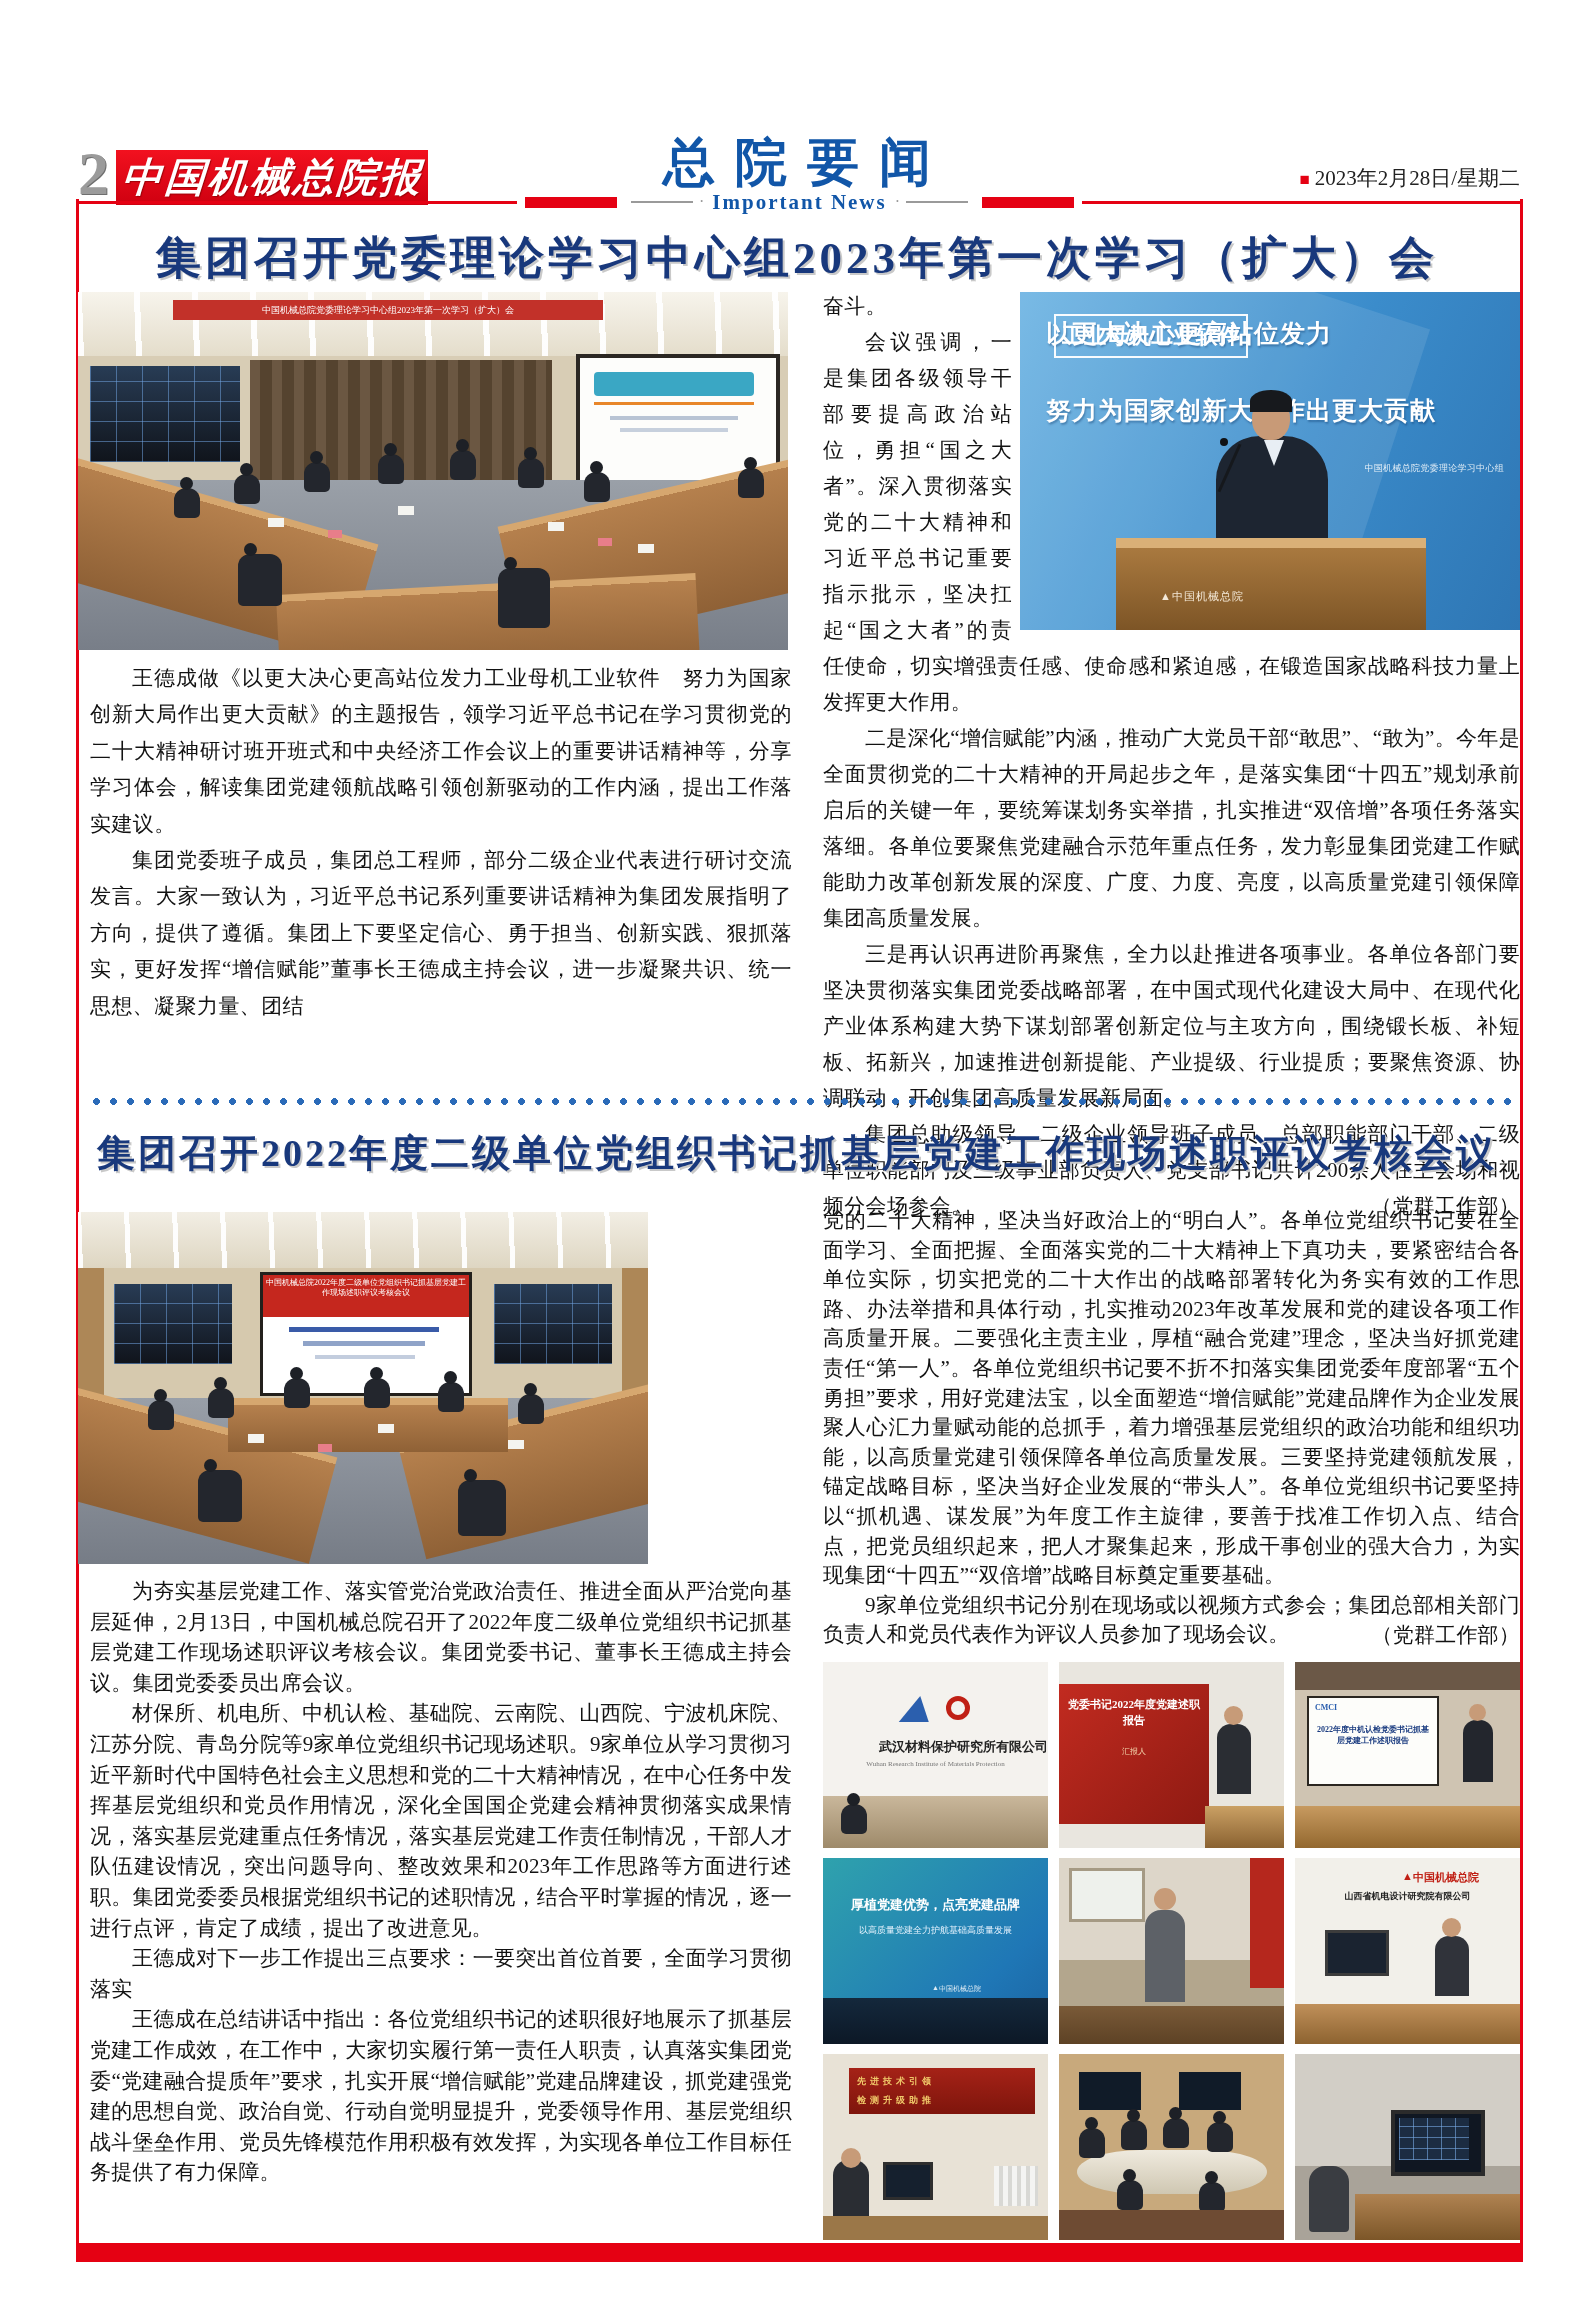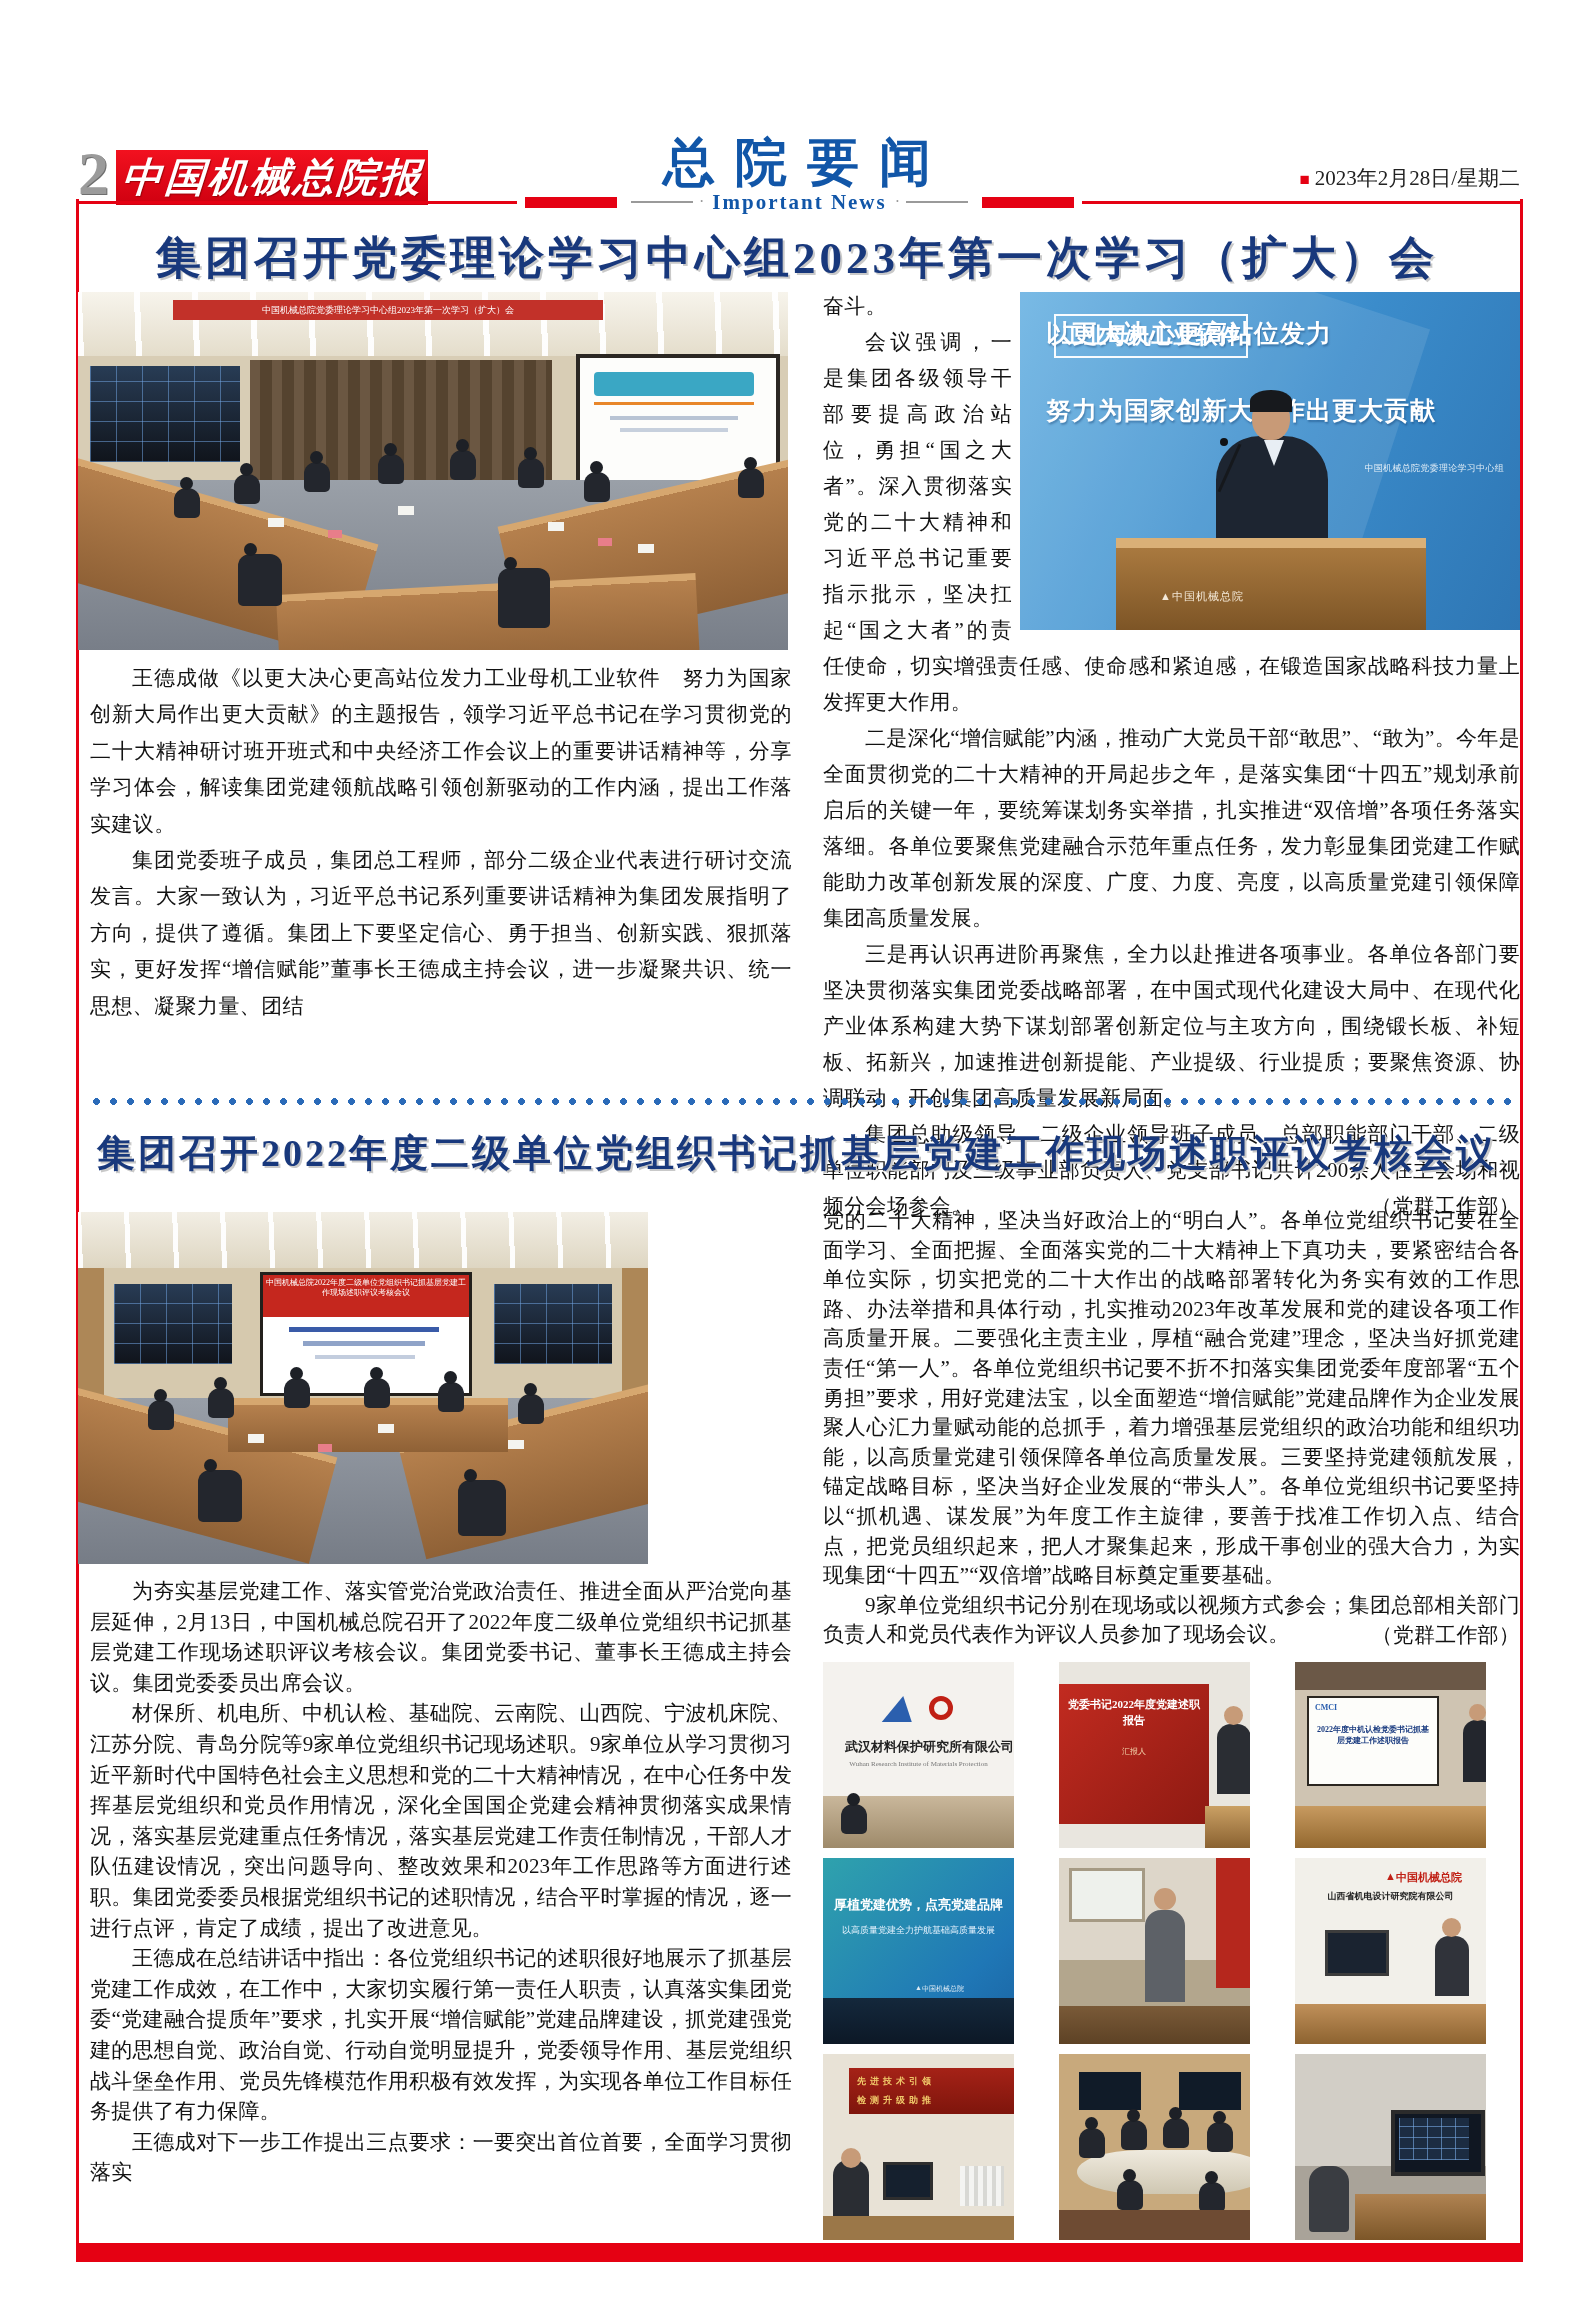--- a/index.html
+++ b/index.html
@@ -127,21 +127,21 @@
   .m2-scr-l1{left:26px;top:52px;width:150px;height:5px;background:#3a5ba8;}
   .m2-scr-l2{left:40px;top:66px;width:122px;height:5px;background:#8fa3c8;}
   .m2-scr-l3{left:52px;top:80px;width:100px;height:4px;background:#c3cdde;}
   .m2-floor{left:0;top:186px;width:100%;height:166px;background:linear-gradient(180deg,#999fa8,#767c86);}
   .m2-tl{left:-40px;top:206px;width:290px;height:110px;transform:rotate(15deg);}
   .m2-tr{left:330px;top:198px;width:290px;height:116px;transform:rotate(-14deg);}
   .m2-tb{left:150px;top:186px;width:280px;height:54px;}
 
   
   #grid{position:absolute;left:823px;top:1662px;width:697px;height:578px;}
-  .cell{position:absolute;width:191px;height:186px;overflow:hidden;background:#d8d4cc;}
+  .cell{position:absolute;width:225px;height:186px;overflow:hidden;background:#d8d4cc;}
   .cell *{position:absolute;}
   .r0{top:0;} .r1{top:196px;} .r2{top:392px;}
   .k0{left:0;} .k1{left:236px;} .k2{left:472px;}
 
   
   .c1{background:#f4f2ee;}
   .c1-logos{left:0;right:0;top:34px;display:flex;justify-content:center;gap:14px;}
   .tri{position:static;width:0;height:0;border-left:15px solid transparent;border-right:15px solid transparent;
        border-bottom:26px solid #2b5fae;transform:skewX(-14deg);}
   .circ{position:static;width:24px;height:24px;border-radius:50%;border:5px solid #c02015;box-sizing:border-box;}
@@ -354,22 +354,22 @@
 
   <div class="col" id="a2-right">
     <p class="para noindent">党的二十大精神，坚决当好政治上的“明白人”。各单位党组织书记要在全面学习、全面把握、全面落实党的二十大精神上下真功夫，要紧密结合各单位实际，切实把党的二十大作出的战略部署转化为务实有效的工作思路、办法举措和具体行动，扎实推动2023年改革发展和党的建设各项工作高质量开展。二要强化主责主业，厚植“融合党建”理念，坚决当好抓党建责任“第一人”。各单位党组织书记要不折不扣落实集团党委年度部署“五个勇担”要求，用好党建法宝，以全面塑造“增信赋能”党建品牌作为企业发展聚人心汇力量赋动能的总抓手，着力增强基层党组织的政治功能和组织功能，以高质量党建引领保障各单位高质量发展。三要坚持党建领航发展，锚定战略目标，坚决当好企业发展的“带头人”。各单位党组织书记要坚持以“抓机遇、谋发展”为年度工作主旋律，要善于找准工作切入点、结合点，把党员组织起来，把人才聚集起来，形成干事创业的强大合力，为实现集团“十四五”“双倍增”战略目标奠定重要基础。</p>
     <p class="para">9家单位党组织书记分别在现场或以视频方式参会；集团总部相关部门负责人和党员代表作为评议人员参加了现场会议。</p>
     <div class="byline by30">（党群工作部）</div>
   </div>
 
   <div class="col" id="a2-left">
     <p class="para">为夯实基层党建工作、落实管党治党政治责任、推进全面从严治党向基层延伸，2月13日，中国机械总院召开了2022年度二级单位党组织书记抓基层党建工作现场述职评议考核会议。集团党委书记、董事长王德成主持会议。集团党委委员出席会议。</p>
     <p class="para">材保所、机电所、中机认检、基础院、云南院、山西院、宁波机床院、江苏分院、青岛分院等9家单位党组织书记现场述职。9家单位从学习贯彻习近平新时代中国特色社会主义思想和党的二十大精神情况，在中心任务中发挥基层党组织和党员作用情况，深化全国国企党建会精神贯彻落实成果情况，落实基层党建重点任务情况，落实基层党建工作责任制情况，干部人才队伍建设情况，突出问题导向、整改效果和2023年工作思路等方面进行述职。集团党委委员根据党组织书记的述职情况，结合平时掌握的情况，逐一进行点评，肯定了成绩，提出了改进意见。</p>
+    <p class="para">王德成对下一步工作提出三点要求：一要突出首位首要，全面学习贯彻落实</p>
     <p class="para">王德成在总结讲话中指出：各位党组织书记的述职很好地展示了抓基层党建工作成效，在工作中，大家切实履行第一责任人职责，认真落实集团党委“党建融合提质年”要求，扎实开展“增信赋能”党建品牌建设，抓党建强党建的思想自觉、政治自觉、行动自觉明显提升，党委领导作用、基层党组织战斗堡垒作用、党员先锋模范作用积极有效发挥，为实现各单位工作目标任务提供了有力保障。</p>
-    <p class="para">王德成对下一步工作提出三点要求：一要突出首位首要，全面学习贯彻落实</p>
   </div>
 
   <div id="grid">
 
     <div class="cell c1 r0 k0">
       <div class="c1-logos">
         <span class="tri"></span>
         <span class="circ"></span>
       </div>
       <div class="c1-cn">武汉材料保护研究所有限公司</div>

